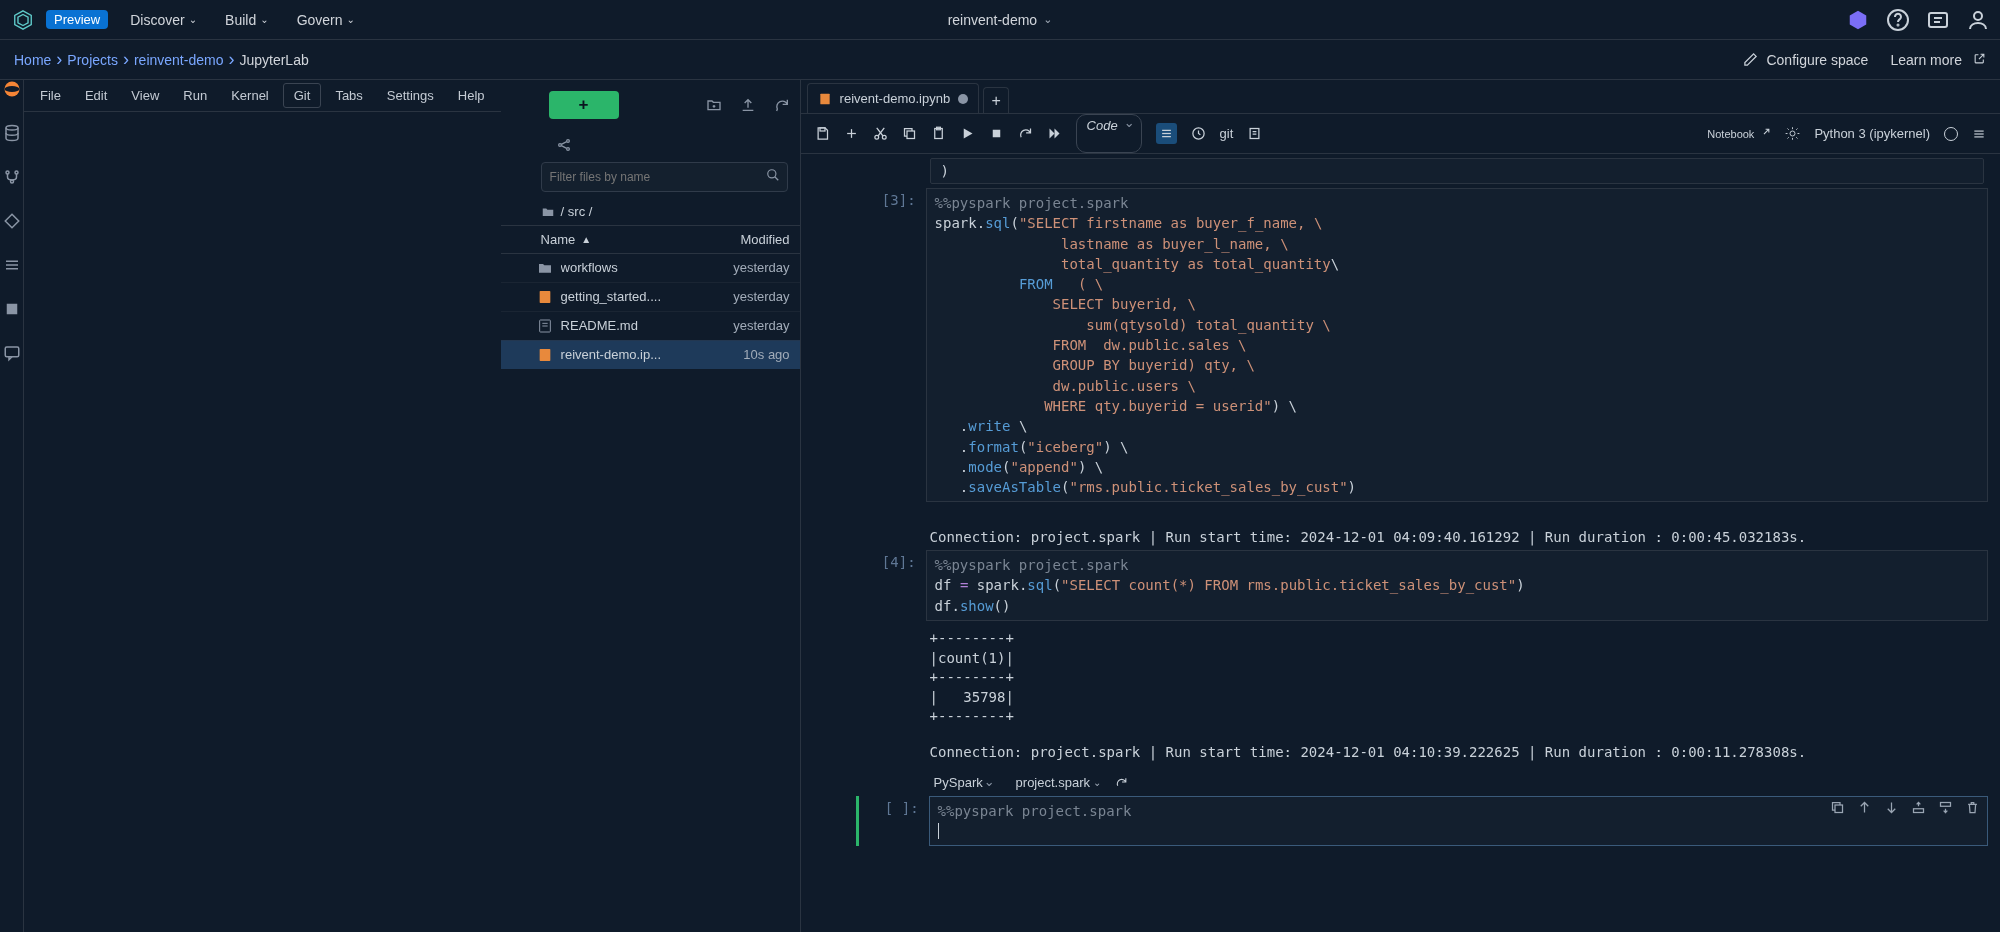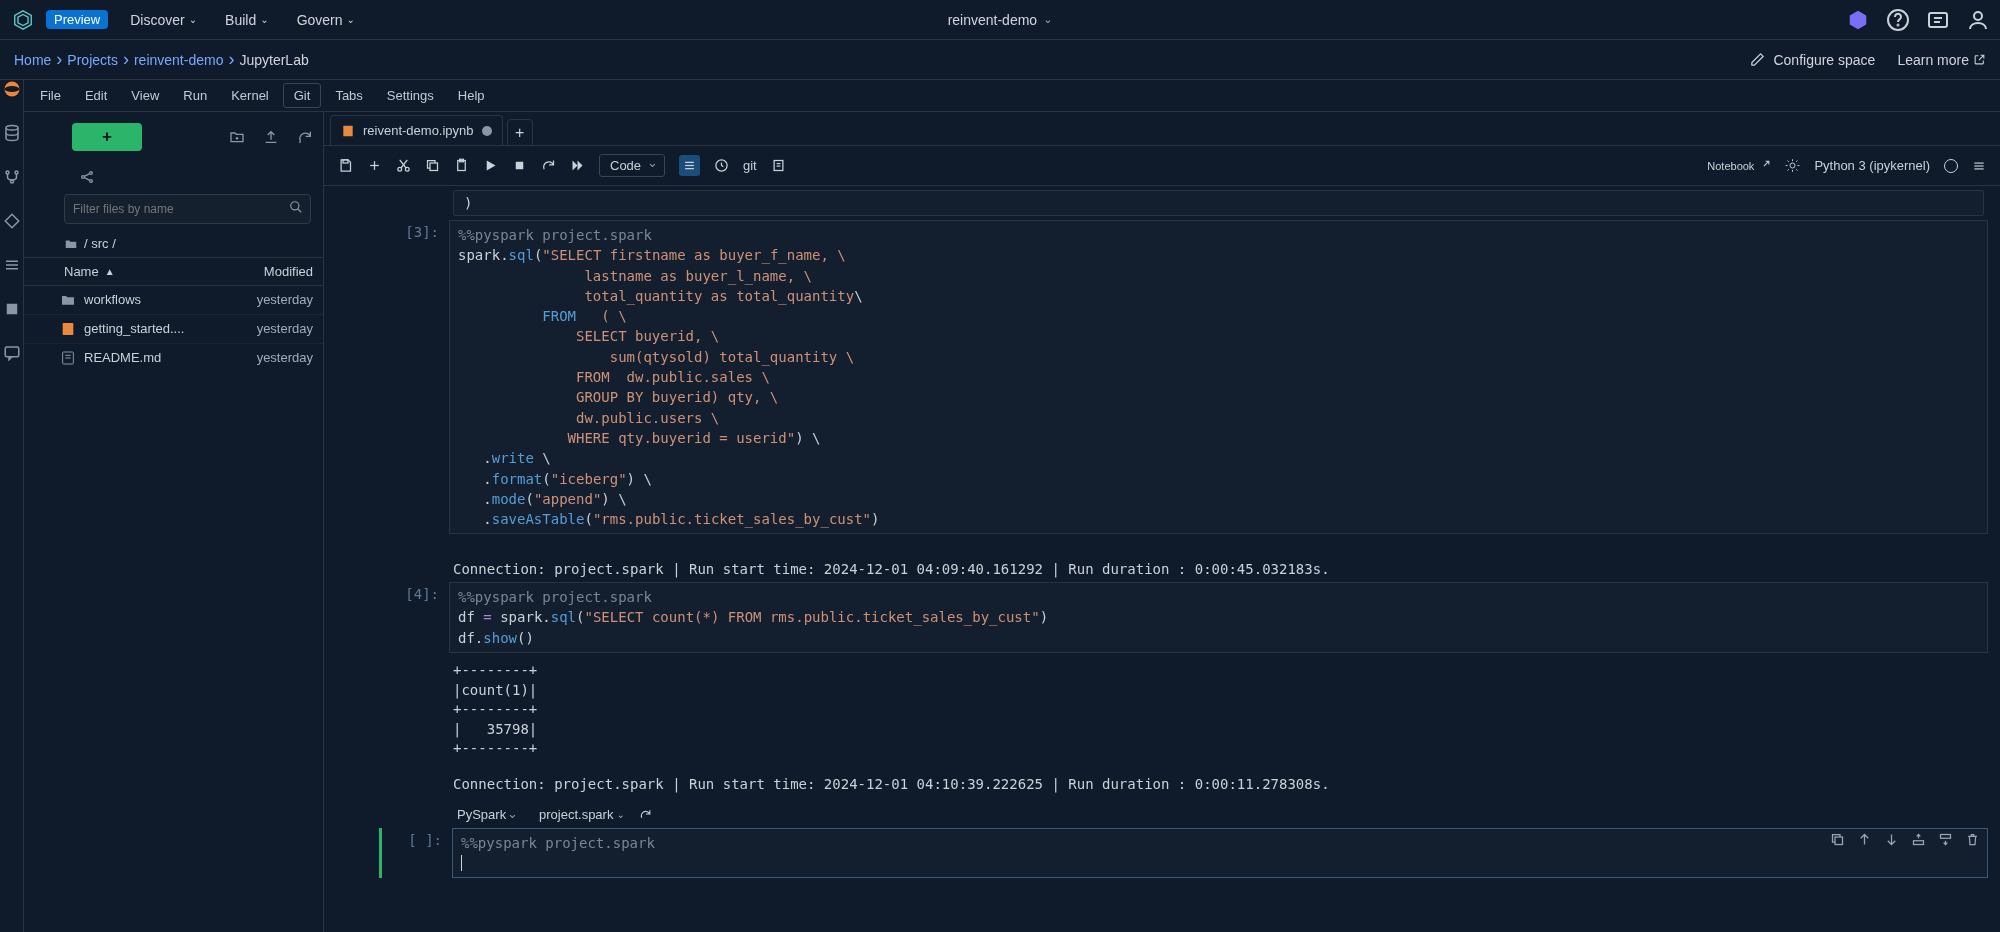--- a/index.html
+++ b/index.html
@@ -19,32 +19,32 @@
     .icon-btn { width: 24px; height: 24px; display:flex; align-items:center; justify-content:center; color:#c9d1d9; cursor:pointer; }
     .hex-icon { width: 22px; height: 22px; }
     
     
     .breadcrumb-bar { height: 40px; background:#0f1b2a; display:flex; align-items:center; padding: 0 14px; border-bottom: 1px solid #2a3441; }
     .breadcrumb-bar a { color:#7aa7ff; font-size:14px; text-decoration:none; }
     .breadcrumb-bar .sep { width: 16px; text-align:center; color:#7aa7ff; font-size:18px;}
     .breadcrumb-bar .current { color:#d1d5db; font-size:14px; }
     .breadcrumb-right { margin-left:auto; display:flex; align-items:center; gap:22px; }
     .configure-space { display:flex; align-items:center; gap:8px; font-size:14px; color:#d1d5db; cursor:pointer; }
-    .learn-more { display:flex; align-items:center; gap:4px; font-size:14px; color:#d1d5db; cursor:pointer; }
+    .learn-more { display:flex; align-items:flex-start; gap:11px; font-size:14px; color:#d1d5db; cursor:pointer; }
 
     
     .main-layout { display:flex; height:calc(932px - 80px); }
     
     
     .left-rail { width: 24px; background:#0f1b2a; border-right:1px solid #2a3441; display:flex; flex-direction:column; align-items:center; padding-top: 2px; gap: 26px; }
     .rail-icon { width:18px; height:18px; color:#8a95a5; cursor:pointer; }
     .rail-icon.orange { color:#f58536; margin-top:-2px; }
     
     
-    .jupyter-wrap { flex:1; display:flex; flex-direction:column; }
+    .jupyter-wrap { flex:1; display:flex; flex-direction:row; }
     .jupyter-menu { height: 32px; background:#0f1b2a; display:flex; align-items:center; padding: 0 6px; border-bottom:1px solid #2a3441; gap:4px; }
     .menu-item { color:#c3cad3; font-size:13px; padding: 4px 10px; cursor:pointer; border-radius:3px; }
     .menu-item.active { border:1px solid #3a4452; }
     
     .jupyter-body { flex:1; display:flex; overflow:hidden; }
     
     
     .file-browser { width: 300px; background:#0f1b2a; border-right:1px solid #2a3441; display:flex; flex-direction:column; }
     .fb-toolbar { height: 50px; display:flex; align-items:center; padding: 0 10px; gap: 18px; }
     .fb-add-btn { width: 70px; height: 28px; background:#2bb56a; border-radius:4px; display:flex; align-items:center; justify-content:center; color:#0a1520; font-size:17px; font-weight:600; cursor:pointer; }
@@ -71,21 +71,21 @@
     
     .notebook-area { flex:1; display:flex; flex-direction:column; background:#0f1b2a; overflow:hidden; }
     .tabs-bar { height:34px; display:flex; align-items:flex-end; padding-left:6px; border-bottom:1px solid #2a3441; }
     .tab { height:30px; background:#0f1b2a; border:1px solid #2a3441; border-bottom:none; border-top-left-radius:4px; border-top-right-radius:4px; display:flex; align-items:center; padding:0 10px; gap:8px; font-size:13px; color:#c9d1d9; cursor:pointer; }
     .tab .tab-icon { width:14px; height:14px; }
     .tab .tab-close { width:10px; height:10px; border-radius:50%; background:#8a95a5; }
     .add-tab { width:26px; height:26px; border:1px solid #2a3441; border-bottom:none; border-top-left-radius:4px; border-top-right-radius:4px; display:flex; align-items:center; justify-content:center; color:#c9d1d9; margin-left:4px; cursor:pointer; font-size:16px; }
     
     .nb-toolbar { height:40px; display:flex; align-items:center; padding: 0 14px; gap:14px; border-bottom:1px solid #2a3441; }
     .nb-toolbar .tbicon { width:15px; height:15px; color:#c9d1d9; cursor:pointer; }
-    .cell-type-select { background:#0f1b2a; border:1px solid #3a4452; color:#c9d1d9; font-size:13px; padding: 3px 22px 3px 10px; border-radius:3px; appearance:none; position:relative; }
+    .cell-type-select { background:#0f1b2a; border:1px solid #3a4452; color:#c9d1d9; font-size:13px; padding: 3px 22px 19px 10px; border-radius:10px; appearance:none; position:relative;font-style:italic; }
     .select-wrap { position:relative; }
     .select-wrap::after { content:'⌄'; position:absolute; right:7px; top:1px; color:#8a95a5; font-size:13px; pointer-events:none; }
     .nb-toolbar-right { margin-left:auto; display:flex; align-items:center; gap:14px; }
     .notebook-badge { font-size:11px; color:#c9d1d9; display:flex; align-items:center; gap:4px; }
     .kernel-name { font-size:13px; color:#c9d1d9; }
     .kernel-status { width:14px; height:14px; border:1.5px solid #c9d1d9; border-radius:50%; }
     .list-toggle { width:14px; height:14px; color:#c9d1d9; }
     .nb-toolbar .active-icon { background:#1a4d7a; border-radius:3px; padding:3px; width:21px; height:21px; }
 
     
@@ -310,20 +310,27 @@
             <span class="fmod">yesterday</span>
           </div>
           <div class="fb-row">
             <svg class="ficon" viewBox="0 0 24 24" fill="none" stroke="#8a95a5" stroke-width="1.5">
                 <rect x="4" y="3" width="16" height="18" rx="1"></rect>
                 <line x1="8" y1="8" x2="16" y2="8"></line>
                 <line x1="8" y1="12" x2="16" y2="12"></line>
               </svg>
             <span class="fname">README.md</span>
             <span class="fmod">yesterday</span>
+          </div>
+          <div class="fb-row selected">
+            <svg class="ficon" viewBox="0 0 24 24" fill="#e8893c">
+                <rect x="4" y="3" width="16" height="18" rx="1"></rect>
+              </svg>
+            <span class="fname">reivent-demo.ip...</span>
+            <span class="fmod">10s ago</span>
           </div>
         </div>
       </div>
 
       <div class="notebook-area">
         <div class="tabs-bar">
           <div class="tab">
             <svg class="tab-icon" viewBox="0 0 24 24" fill="#e8893c">
                 <rect x="4" y="3" width="16" height="18" rx="1"></rect>
               </svg>

